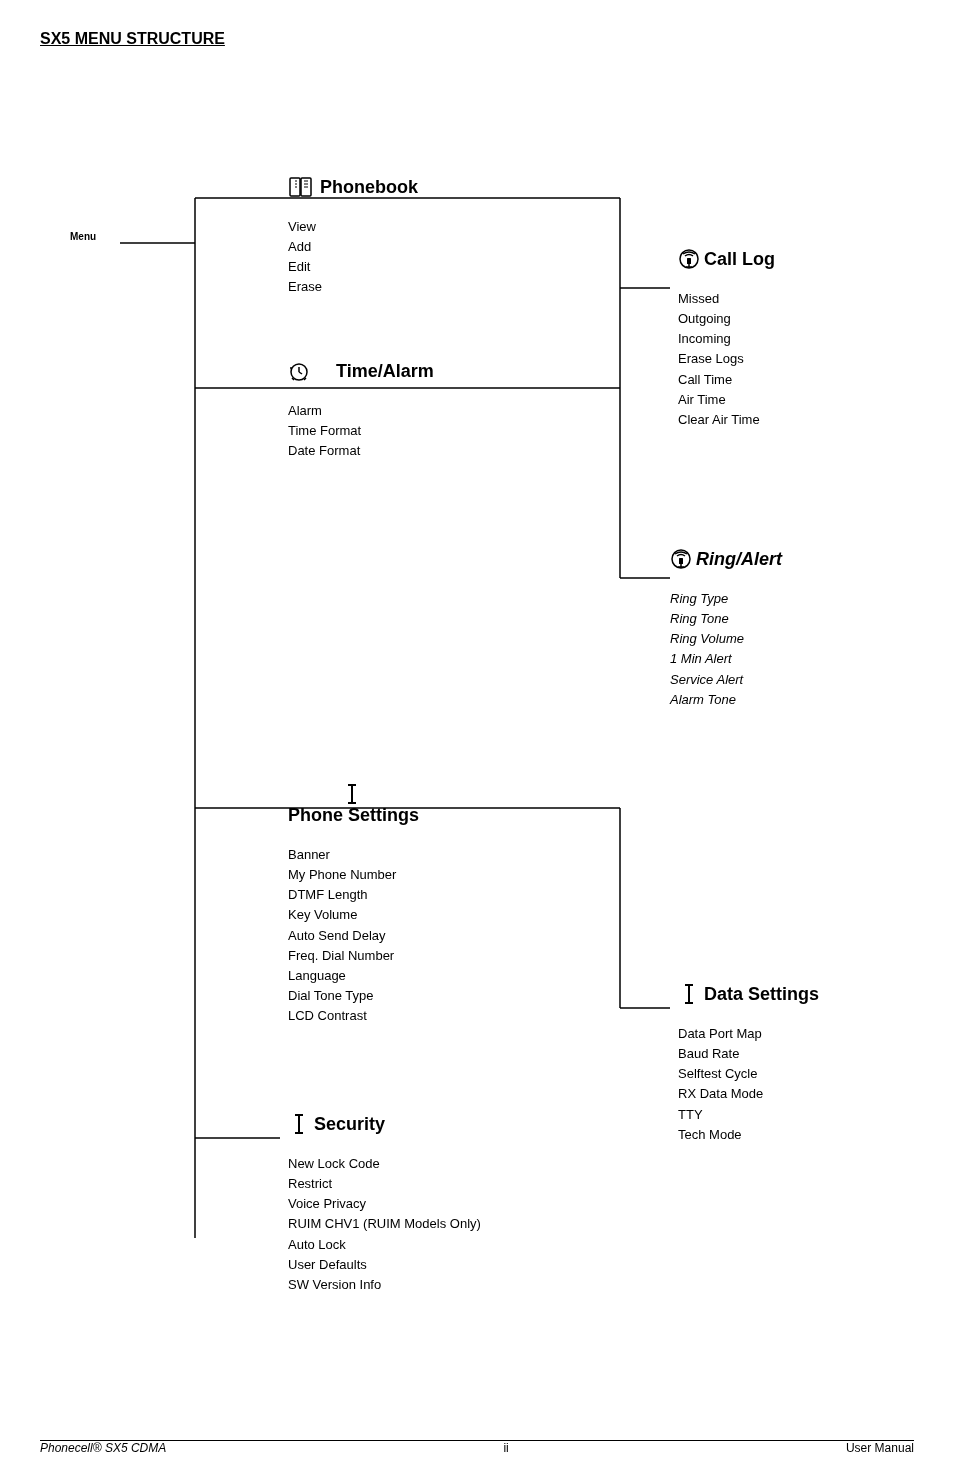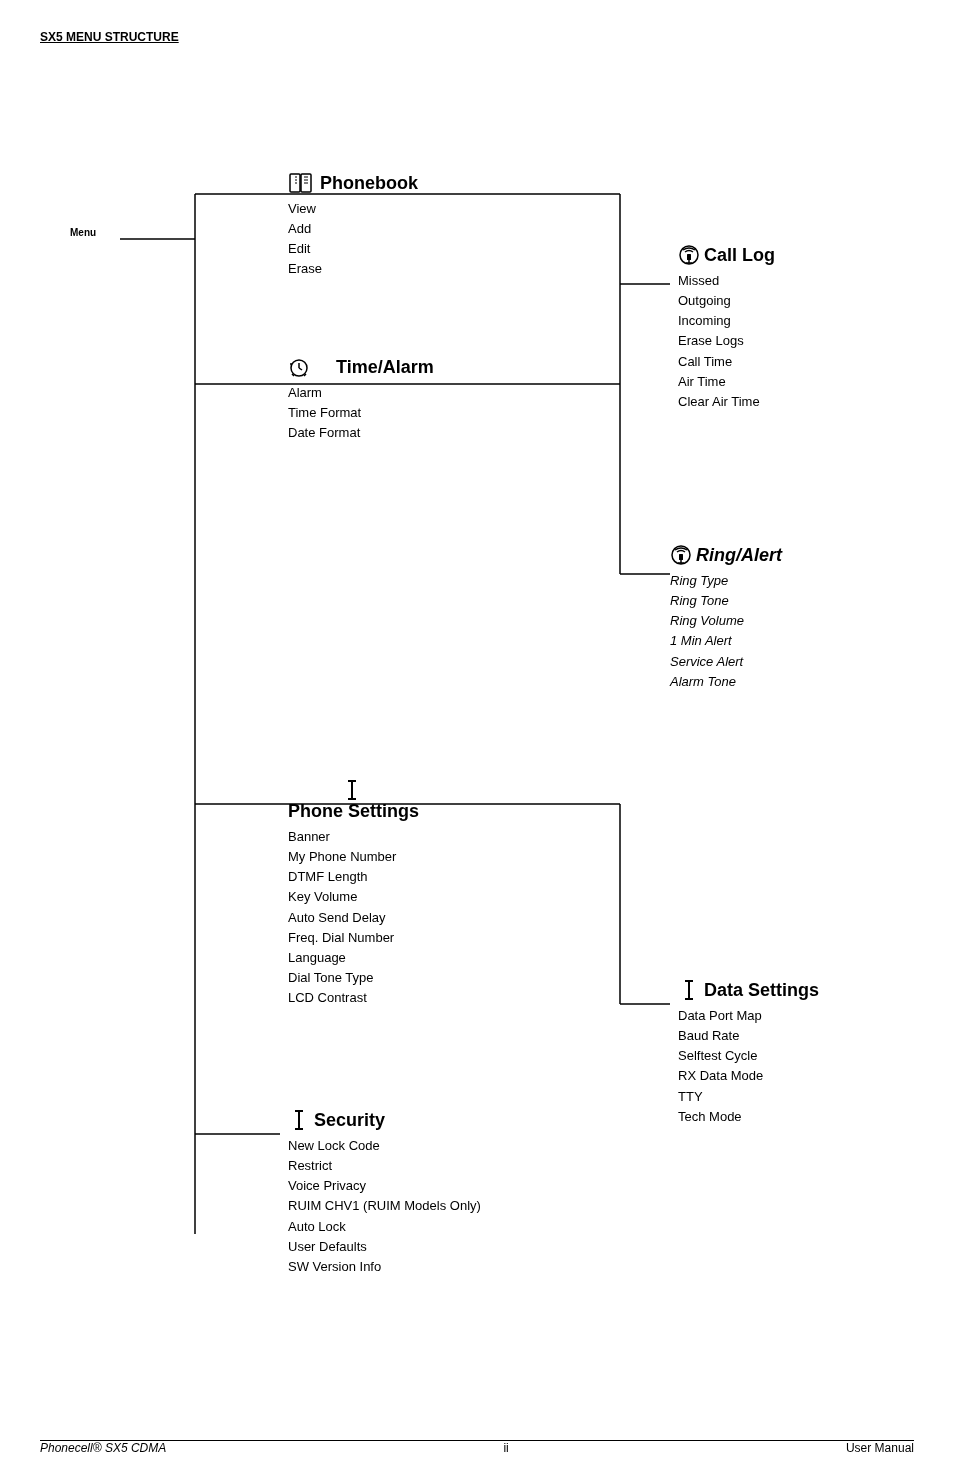--- a/index.html
+++ b/index.html
@@ -12,41 +12,41 @@
       min-height: 1475px;
       position: relative;
     }
     .page {
       width: 954px;
       min-height: 1475px;
       padding: 30px 40px 60px 40px;
       position: relative;
     }
     .page-title {
-      font-size: 12px;
+      font-size: 16px;
       font-weight: bold;
       text-decoration: underline;
       margin-bottom: 40px;
     }
     .diagram-area {
       position: relative;
       width: 100%;
       height: 1280px;
     }
     .node-label {
       position: absolute;
     }
     .node-label .title {
       font-weight: bold;
       font-size: 18px;
     }
     .node-label .items {
       font-size: 13px;
       line-height: 1.55;
-      margin-top: 5px;
+      margin-top: 19px;
     }
     .menu-label {
       position: absolute;
       font-weight: bold;
       font-size: 10px;
     }
     .footer {
       position: absolute;
       bottom: 20px;
       left: 40px;

